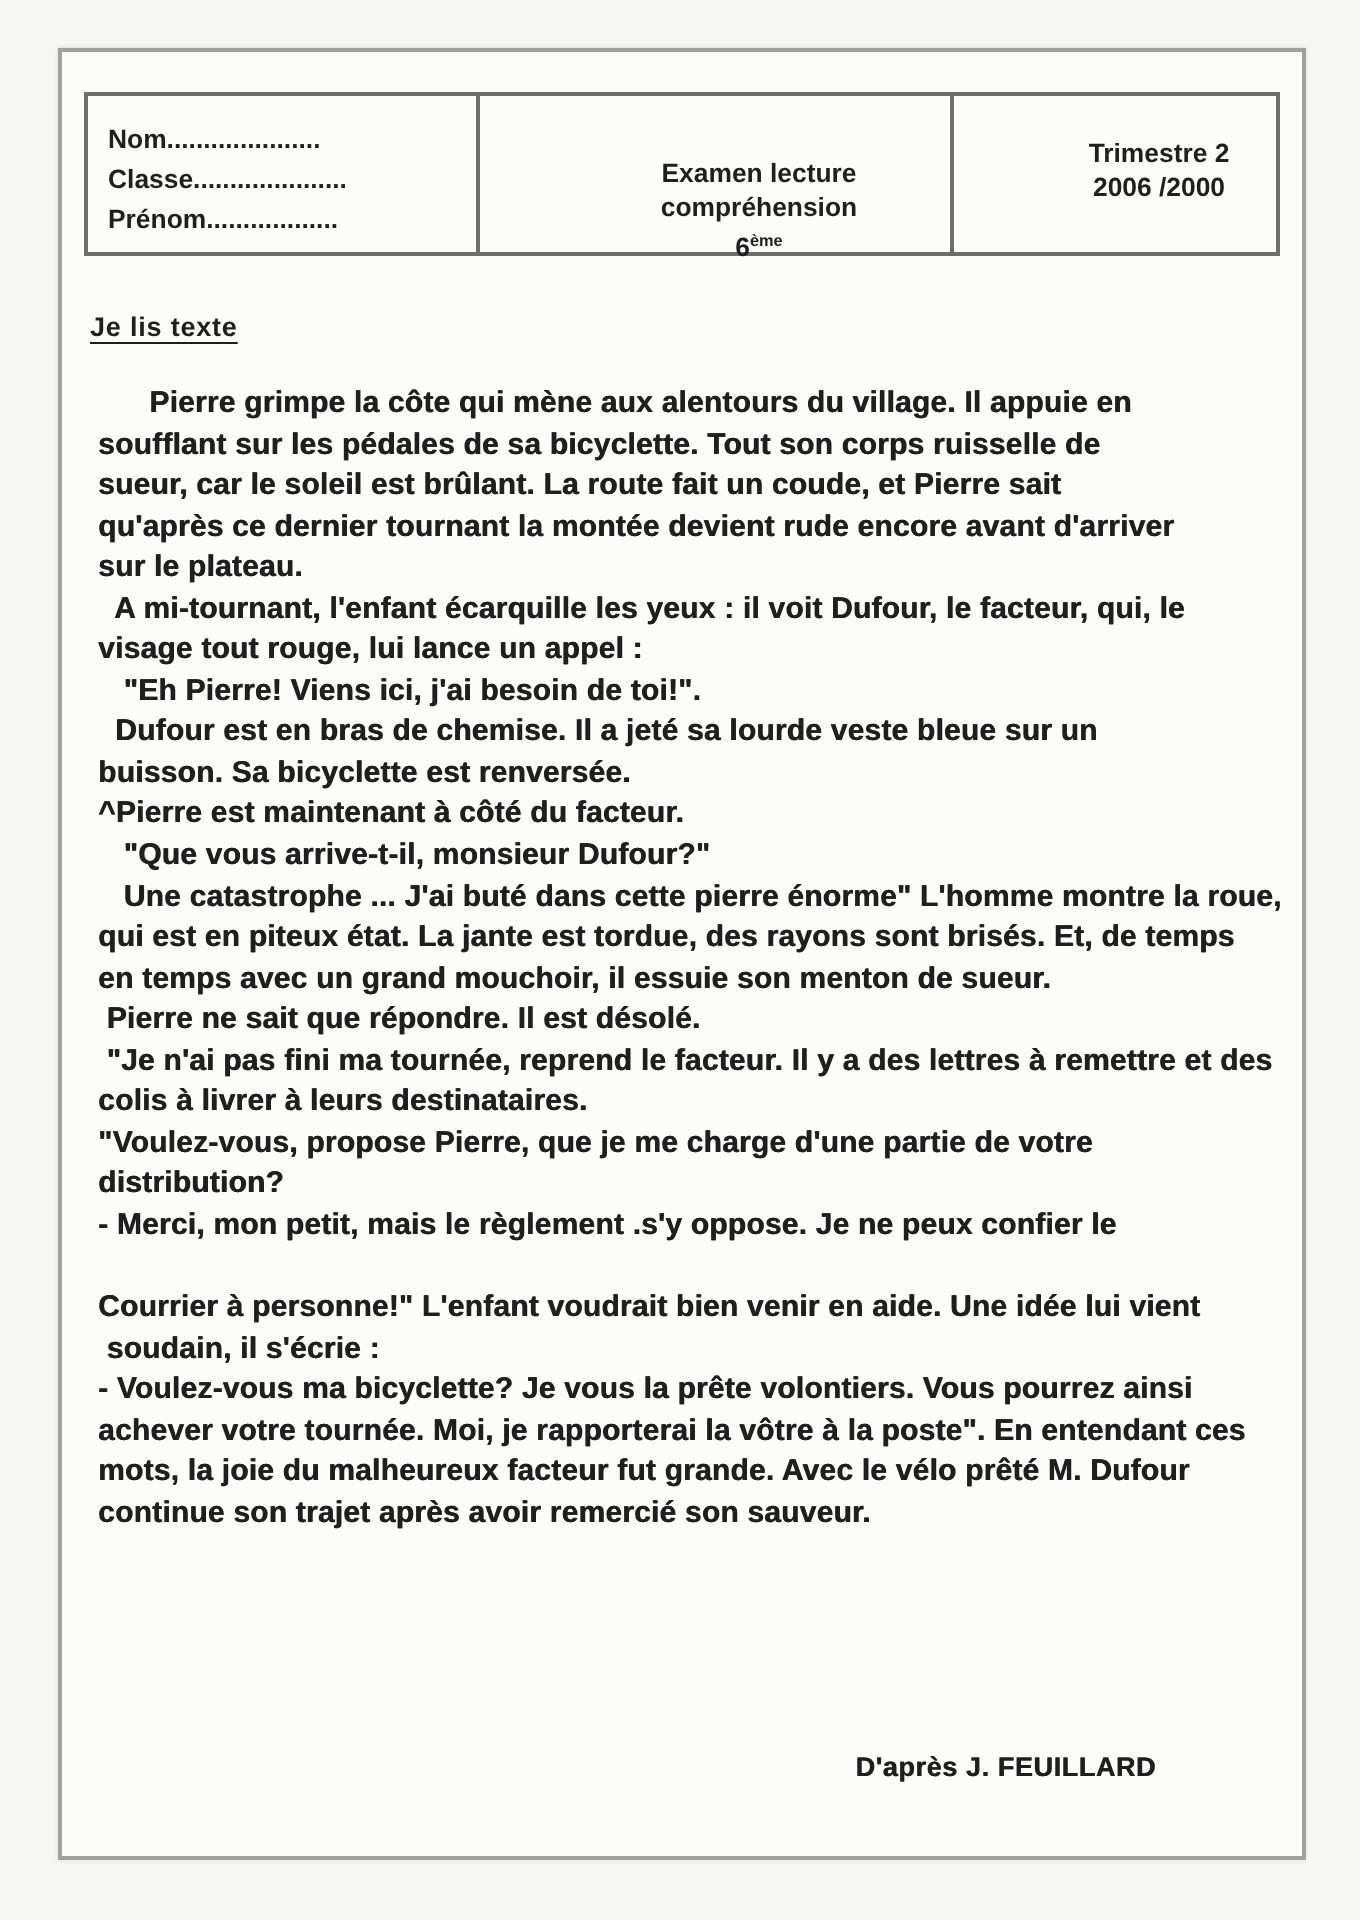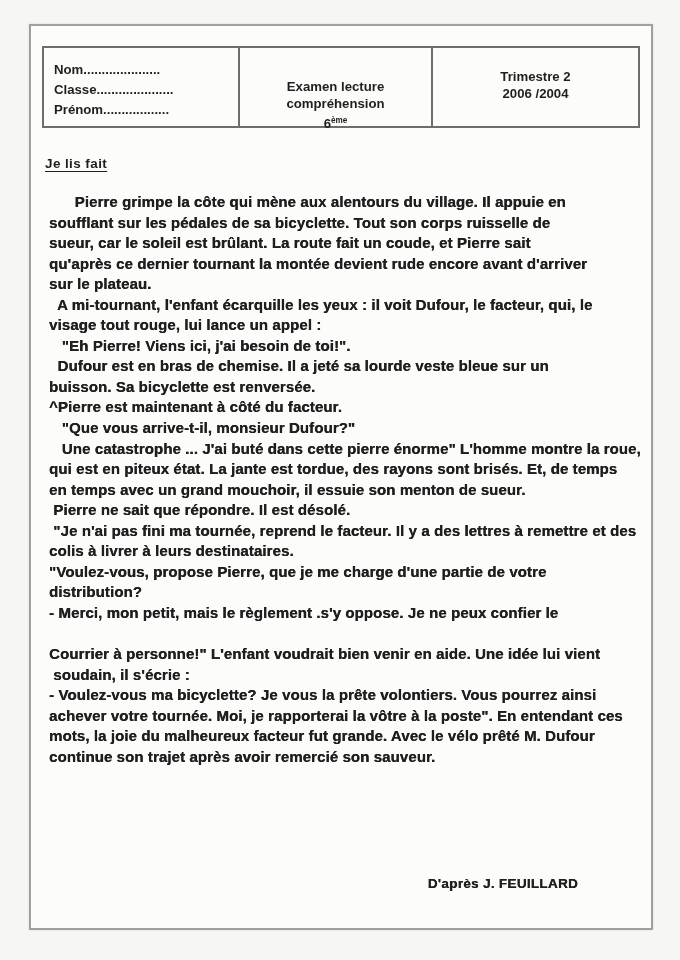--- a/index.html
+++ b/index.html
@@ -29,20 +29,21 @@
     position: absolute;
     left: 11px;
     top: 20px;
     width: 598px;
     height: 82px;
     box-sizing: border-box;
     border: 2px solid var(--table-border, #6e6e6e);
     display: flex;
     font-weight: 700;
     font-size: 13.2px;
+    gap: 44px;
   }
   .cell { box-sizing: border-box; }
   .cell-left {
     width: 196px;
     border-right: 2px solid var(--table-border, #6e6e6e);
     padding: 12px 0 0 10px;
     line-height: 20px;
   }
   .cell-mid {
     width: 193px;
@@ -110,23 +111,23 @@
       <div>Classe.....................</div>
       <div>Prénom..................</div>
     </div>
     <div class="cell cell-mid">
       <div>Examen lecture</div>
       <div>compréhension</div>
       <div class="grade"><span>6</span><sup>ème</sup></div>
     </div>
     <div class="cell cell-right">
       <div>Trimestre 2</div>
-      <div>2006 /2004</div>
+      <div>2006 /2000</div>
     </div>
   </div>
 
-  <div class="section-title">Je lis fait</div>
+  <div class="section-title">Je lis texte</div>
 
   <div class="passage"><p>      Pierre grimpe la côte qui mène aux alentours du village. Il appuie en</p><p>soufflant sur les pédales de sa bicyclette. Tout son corps ruisselle de</p><p>sueur, car le soleil est brûlant. La route fait un coude, et Pierre sait</p><p>qu'après ce dernier tournant la montée devient rude encore avant d'arriver</p><p>sur le plateau.</p><p>  A mi-tournant, l'enfant écarquille les yeux : il voit Dufour, le facteur, qui, le</p><p>visage tout rouge, lui lance un appel :</p><p>   "Eh Pierre! Viens ici, j'ai besoin de toi!".</p><p>  Dufour est en bras de chemise. Il a jeté sa lourde veste bleue sur un</p><p>buisson. Sa bicyclette est renversée.</p><p>^Pierre est maintenant à côté du facteur.</p><p>   "Que vous arrive-t-il, monsieur Dufour?"</p><p>   Une catastrophe ... J'ai buté dans cette pierre énorme" L'homme montre la roue,</p><p>qui est en piteux état. La jante est tordue, des rayons sont brisés. Et, de temps</p><p>en temps avec un grand mouchoir, il essuie son menton de sueur.</p><p> Pierre ne sait que répondre. Il est désolé.</p><p> "Je n'ai pas fini ma tournée, reprend le facteur. Il y a des lettres à remettre et des</p><p>colis à livrer à leurs destinataires.</p><p>"Voulez-vous, propose Pierre, que je me charge d'une partie de votre</p><p>distribution?</p><p>- Merci, mon petit, mais le règlement .s'y oppose. Je ne peux confier le</p><p> </p><p>Courrier à personne!" L'enfant voudrait bien venir en aide. Une idée lui vient</p><p> soudain, il s'écrie :</p><p>- Voulez-vous ma bicyclette? Je vous la prête volontiers. Vous pourrez ainsi</p><p>achever votre tournée. Moi, je rapporterai la vôtre à la poste". En entendant ces</p><p>mots, la joie du malheureux facteur fut grande. Avec le vélo prêté M. Dufour</p><p>continue son trajet après avoir remercié son sauveur.</p></div>
 
   <div class="attribution">D'après J. FEUILLARD</div>
 
 </div>
 
 </body></html>

